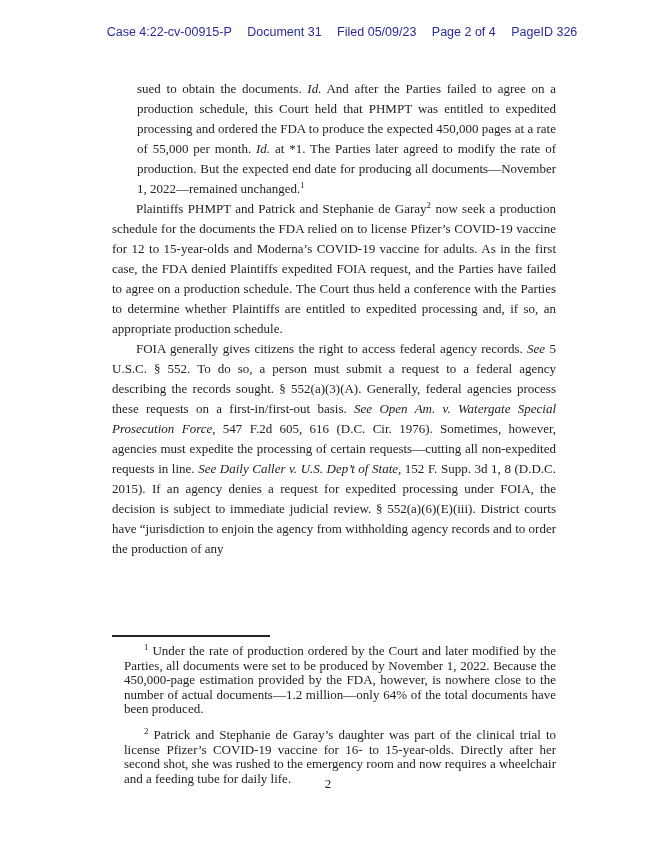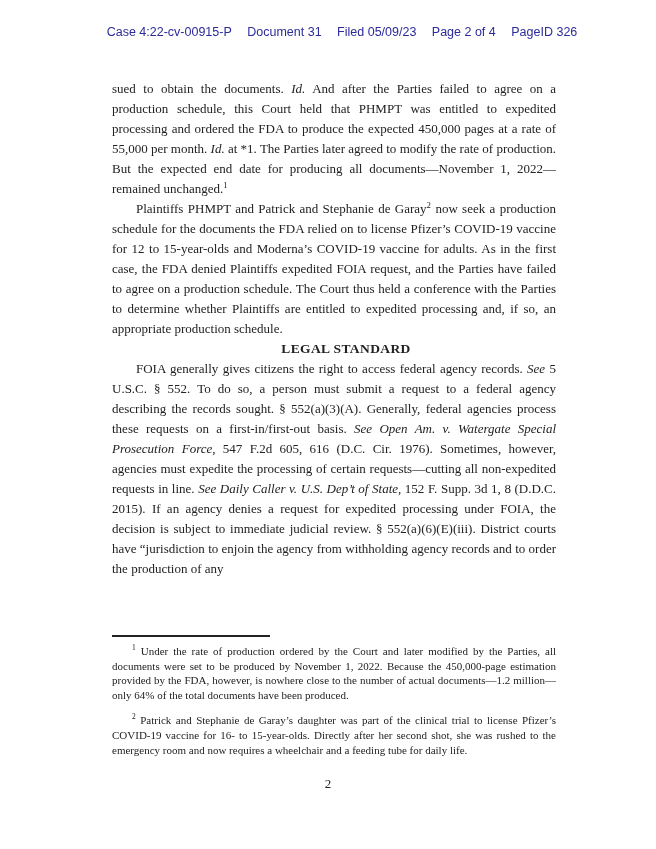--- a/index.html
+++ b/index.html
@@ -35,21 +35,21 @@
     top: 79px;
     left: 112px;
     width: 444px;
     height: 556px;
     overflow: hidden;
     font-size: 13px;
     line-height: 20px;
     text-align: justify;
   }
   .content p { margin: 0; text-indent: 24px; }
-  .content p.continuation { text-indent: 0; }
+  .content p.continuation { text-indent: 0; margin-left: 25px; }
 
   .section-heading {
     margin: 7px 0 9px 0;
     text-align: center;
     font-size: 13.5px;
     font-weight: bold;
     text-indent: 0;
     letter-spacing: 0.4px;
   }
 
@@ -61,24 +61,24 @@
     top: 635px;
     width: 444px;
   }
   .fn-sep {
     width: 158px;
     height: 0;
     border-top: 2px solid #222222;
     margin: 0 0 7px 0;
   }
   .footnote {
-    font-size: 11px;
+    font-size: 13px;
     line-height: 14.6px;
     text-align: justify;
-    margin: 0 0 11px 0;
+    margin: 0 0 11px 12px;
     text-indent: 20px;
   }
 
   .page-number {
     position: absolute;
     top: 776px;
     left: 0;
     right: 0;
     text-align: center;
     font-size: 13px;
@@ -94,21 +94,20 @@
     <span>Case 4:22-cv-00915-P</span>
     <span>Document 31</span>
     <span>Filed 05/09/23</span>
     <span>Page 2 of 4</span>
     <span>PageID 326</span>
   </div>
 
   <div class="content">
     <p class="continuation"><span>sued to obtain the documents. </span><i>Id.</i><span> And after the Parties failed to agree on a production schedule, this Court held that PHMPT was entitled to expedited processing and ordered the FDA to produce the expected 450,000 pages at a rate of 55,000 per month. </span><i>Id.</i><span> at *1. The Parties later agreed to modify the rate of production. But the expected end date for producing all documents—November 1, 2022—remained unchanged.</span><sup>1</sup></p>
     <p><span>Plaintiffs PHMPT and Patrick and Stephanie de Garay</span><sup>2</sup><span> now seek a production schedule for the documents the FDA relied on to license Pfizer’s COVID-19 vaccine for 12 to 15-year-olds and Moderna’s COVID-19 vaccine for adults. As in the first case, the FDA denied Plaintiffs expedited FOIA request, and the Parties have failed to agree on a production schedule. The Court thus held a conference with the Parties to determine whether Plaintiffs are entitled to expedited processing and, if so, an appropriate production schedule.</span></p>
-    <p class="section-heading">LEGAL STANDARD</p>
     <p><span>FOIA generally gives citizens the right to access federal agency records. </span><i>See</i><span> 5 U.S.C. § 552. To do so, a person must submit a request to a federal agency describing the records sought. § 552(a)(3)(A). Generally, federal agencies process these requests on a first-in/first-out basis. </span><i>See Open Am. v. Watergate Special Prosecution Force</i><span>, 547 F.2d 605, 616 (D.C. Cir. 1976). Sometimes, however, agencies must expedite the processing of certain requests—cutting all non-expedited requests in line. </span><i>See Daily Caller v. U.S. Dep’t of State</i><span>, 152 F. Supp. 3d 1, 8 (D.D.C. 2015). If an agency denies a request for expedited processing under FOIA, the decision is subject to immediate judicial review. § 552(a)(6)(E)(iii). District courts have “jurisdiction to enjoin the agency from withholding agency records and to order the production of any</span></p>
   </div>
 
   <div class="footnote-block">
     <div class="fn-sep"></div>
     <p class="footnote"><sup>1</sup><span> Under the rate of production ordered by the Court and later modified by the Parties, all documents were set to be produced by November 1, 2022. Because the 450,000-page estimation provided by the FDA, however, is nowhere close to the number of actual documents—1.2 million—only 64% of the total documents have been produced.</span></p>
     <p class="footnote"><sup>2</sup><span> Patrick and Stephanie de Garay’s daughter was part of the clinical trial to license Pfizer’s COVID-19 vaccine for 16- to 15-year-olds. Directly after her second shot, she was rushed to the emergency room and now requires a wheelchair and a feeding tube for daily life.</span></p>
   </div>
 
   <div class="page-number">2</div>

